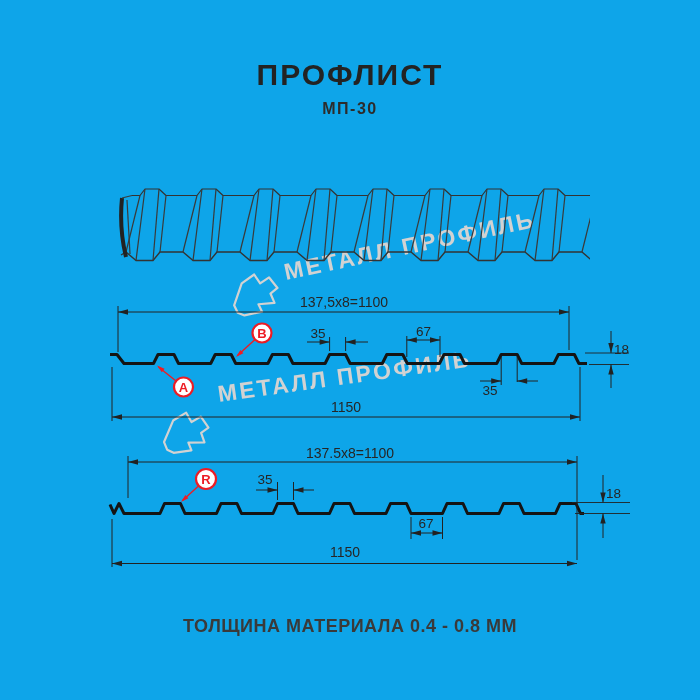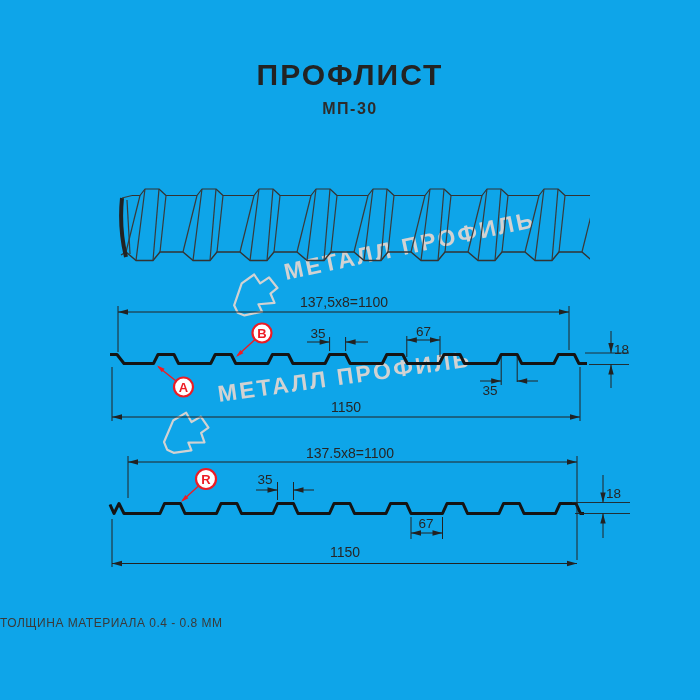--- a/index.html
+++ b/index.html
@@ -2,22 +2,22 @@
 <html><head>
 <meta charset="utf-8">
 <style>
   html,body{margin:0;padding:0;background:#fff;}
   .page{position:relative;width:700px;height:700px;background:#0ea5e9;overflow:hidden;
         font-family:"Liberation Sans",sans-serif;padding-left:8px;}
   .title{position:absolute;top:58px;left:0;width:700px;text-align:center;
          font-size:30px;font-weight:700;letter-spacing:2px;color:#232323;}
   .model{position:absolute;top:100px;left:0;width:700px;text-align:center;
          font-size:16px;font-weight:600;letter-spacing:1.5px;color:#2c2c2c;}
-  .footer{position:absolute;top:616px;left:0;width:700px;
-         font-size:12px;font-weight:400;letter-spacing:.5px;color:#3a3a3a;}
+  .footer{position:absolute;top:616px;left:0;width:700px;text-align:center;
+         font-size:18px;font-weight:700;letter-spacing:.5px;color:#3a3a3a;}
   svg{position:absolute;top:0;left:0;}
   .dim{font-family:"Liberation Sans",sans-serif;font-size:13.5px;fill:#262626;text-anchor:middle;}
   .dimL{font-family:"Liberation Sans",sans-serif;font-size:14px;fill:#262626;text-anchor:middle;}
   .redc{fill:#ffffff;stroke:#ed1c24;stroke-width:2.2;}
   .redt{font-family:"Liberation Sans",sans-serif;font-size:13px;font-weight:700;
         fill:#ed1c24;text-anchor:middle;}
   .wmt{font-family:"Liberation Sans",sans-serif;font-size:23px;font-weight:700;
        letter-spacing:2.5px;fill:#d2d2d2;}
 </style>
 </head>

